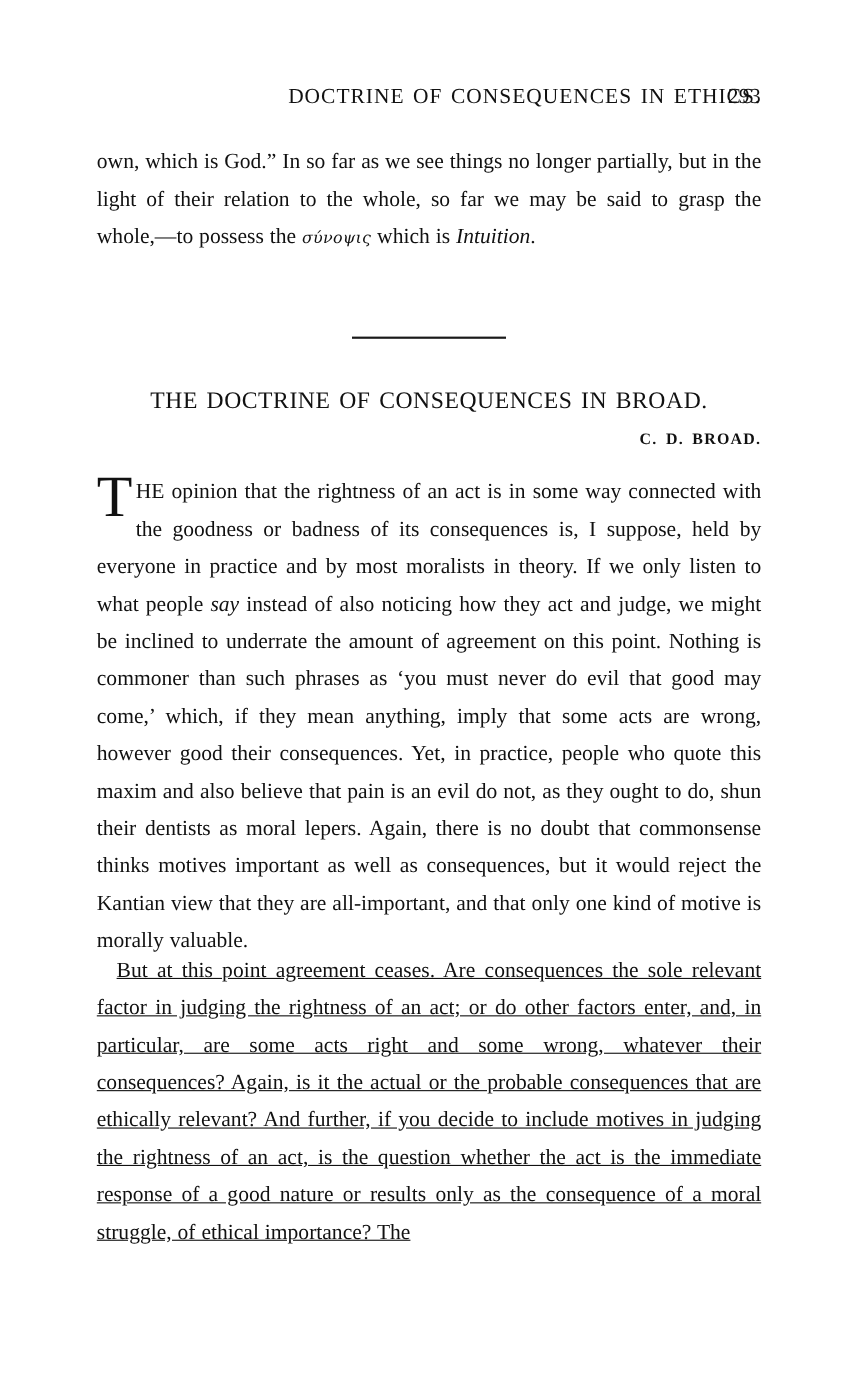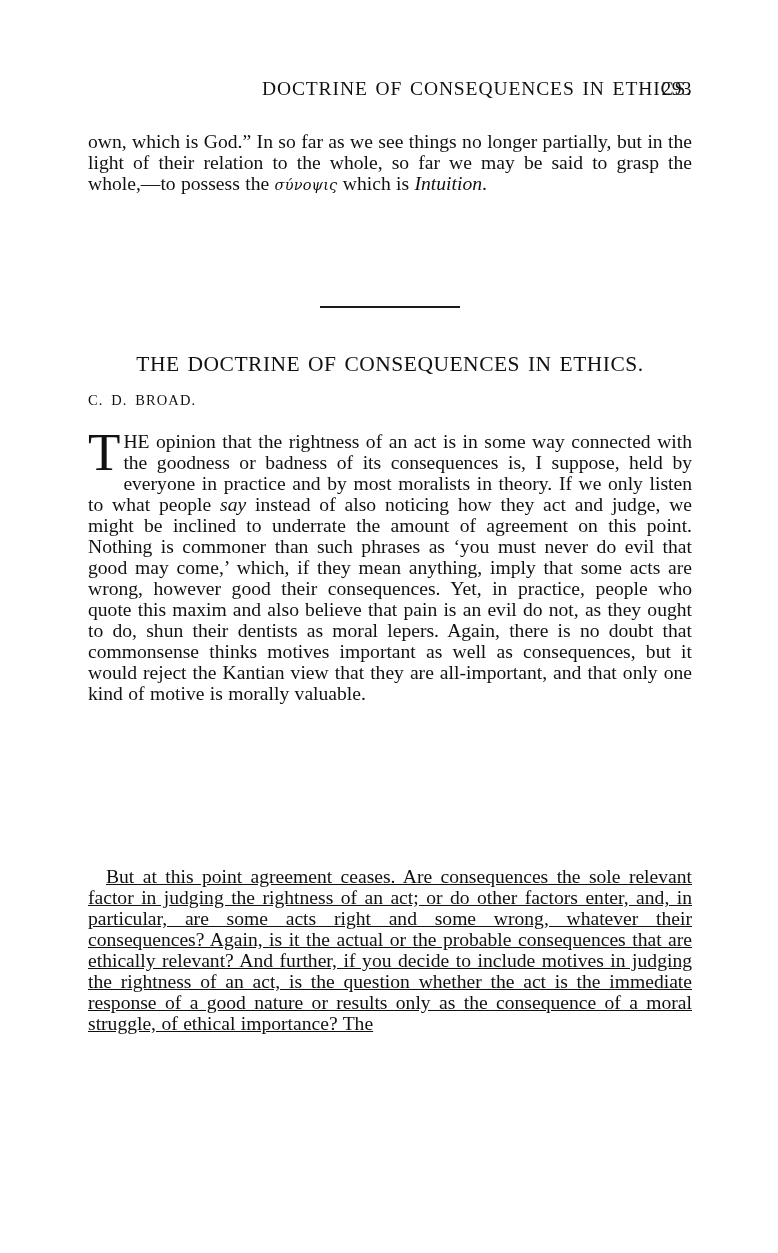--- a/index.html
+++ b/index.html
@@ -55,21 +55,21 @@
   .textblock {
     position: absolute;
     left: 88px;
     top: 131px;
     width: 604px;
   }
 
   p.body {
     margin: 0;
     font-size: 19.6px;
-    line-height: 21px;
+    line-height: 34px;
     text-align: justify;
     text-align-last: left;
     word-spacing: 0.5px;
     hyphens: none;
   }
   p.body.indent {
     text-indent: 18px;
   }
   .greek {
     font-size: 14.5px;
@@ -123,23 +123,23 @@
     font-size: 21.5px;
     letter-spacing: 0.5px;
     word-spacing: 2px;
     white-space: nowrap;
   }
   .article-byline {
     position: absolute;
     left: 88px;
     top: 392px;
     width: 604px;
-    text-align: left;
+    text-align: right;
     font-size: 14.5px;
-    font-weight: normal;
+    font-weight: bold;
     letter-spacing: 1.1px;
     word-spacing: 3px;
   }
 
   
   .opening {
     position: absolute;
     left: 88px;
     top: 431px;
     width: 604px;
@@ -175,21 +175,21 @@
 
   <div class="textblock">
     <p class="body"><span>own, which is God.”  In so far as we see things no longer partially, but in the light of their relation to the whole, so far we may be said to grasp the whole,—to possess the </span><span class="greek">σύνοψις</span><span> which is </span><em class="it">Intuition</em><span>.</span></p>
   </div>
 
 
   <div class="rule-wrap">
     <div class="rule"></div>
   </div>
 
-  <div class="article-title">THE DOCTRINE OF CONSEQUENCES IN ETHICS.</div>
+  <div class="article-title">THE DOCTRINE OF CONSEQUENCES IN BROAD.</div>
 
   <div class="article-byline">C. D. BROAD.</div>
 
   <div class="opening">
     <span class="dropcap">T</span>
     <p class="body first"><span>HE opinion that the rightness of an act is in some way connected with the goodness or badness of its consequences is, I suppose, held by everyone in practice and by most moralists in theory.  If we only listen to what people </span><em class="it">say</em><span> instead of also noticing how they act and judge, we might be inclined to underrate the amount of agreement on this point.  Nothing is commoner than such phrases as ‘you must never do evil that good may come,’ which, if they mean anything, imply that some acts are wrong, however good their consequences.  Yet, in practice, people who quote this maxim and also believe that pain is an evil do not, as they ought to do, shun their dentists as moral lepers.  Again, there is no doubt that commonsense thinks motives important as well as consequences, but it would reject the Kantian view that they are all-important, and that only one kind of motive is morally valuable.</span></p>
   </div>
 
   <div class="cont">
     <p class="body indent">But at this point agreement ceases.  Are consequences the sole relevant factor in judging the rightness of an act; or do other factors enter, and, in particular, are some acts right and some wrong, whatever their consequences?  Again, is it the actual or the probable consequences that are ethically relevant?  And further, if you decide to include motives in judging the rightness of an act, is the question whether the act is the immediate response of a good nature or results only as the consequence of a moral struggle, of ethical importance?  The</p>

